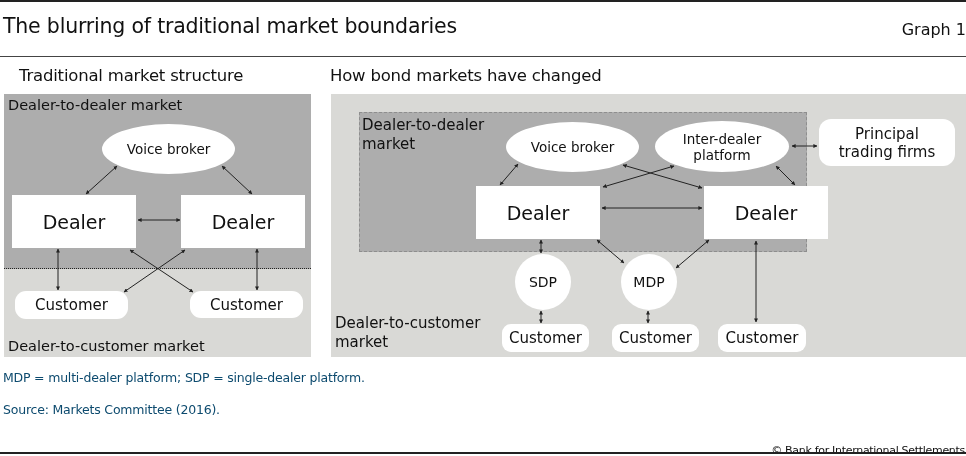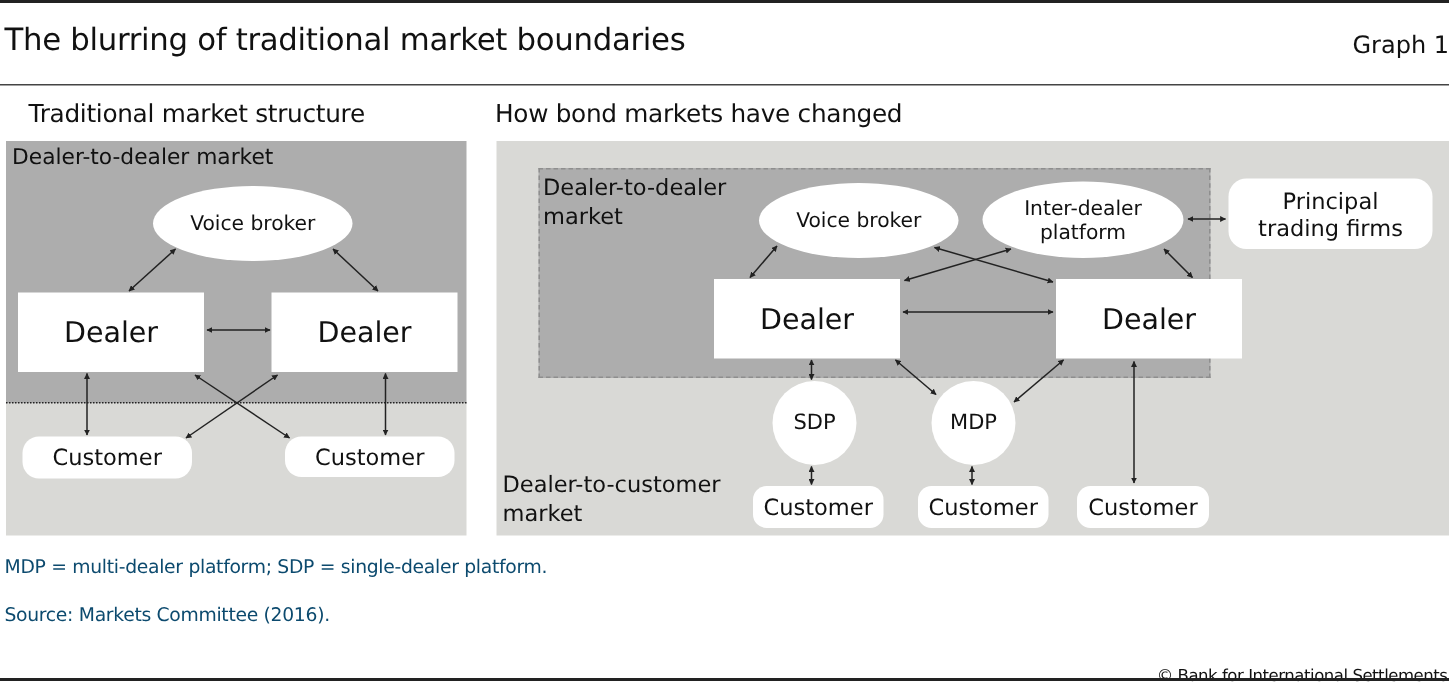--- a/index.html
+++ b/index.html
@@ -28,20 +28,21 @@
 <div class="abs title">The blurring of traditional market boundaries</div>
 <div class="abs graph-num">Graph 1</div>
 <div class="rule" style="top:56px;height:1px;background:#444;"></div>
 
 <div class="abs sub" style="left:3px;margin-left:16px;">Traditional market structure</div>
 <div class="panel" style="left:4px;top:94px;width:307px;height:263px;text-decoration:underline;">
   <div class="abs" style="left:0;top:0;width:307px;height:175px;background:#adadad;"></div>
   <div class="abs" style="left:0;top:175px;width:307px;height:88px;background:#d9d9d6;"></div>
   <div class="abs" style="left:0;top:174px;width:307px;border-top:1px dotted #222;"></div>
   <div class="lbl" style="left:4px;top:2px;">Dealer-to-dealer market</div>
+  <div class="lbl" style="left:4px;top:243px;">Dealer-to-customer market</div>
 </div>
 <div class="box oval" style="left:102px;top:124px;width:133px;height:50px;">Voice broker</div>
 <div class="box dealer" style="left:12px;top:195px;width:124px;height:53px;">Dealer</div>
 <div class="box dealer" style="left:181px;top:195px;width:124px;height:53px;">Dealer</div>
 <div class="box pill" style="left:15px;top:291px;width:113px;height:28px;">Customer</div>
 <div class="box pill" style="left:190px;top:291px;width:113px;height:27px;">Customer</div>
 
 <div class="abs sub" style="left:330px;">How bond markets have changed</div>
 <div class="panel" style="left:331px;top:94px;width:635px;height:263px;background:#d9d9d6;">
   <div class="abs" style="left:28px;top:17px;width:187px;height:1px;"></div>

